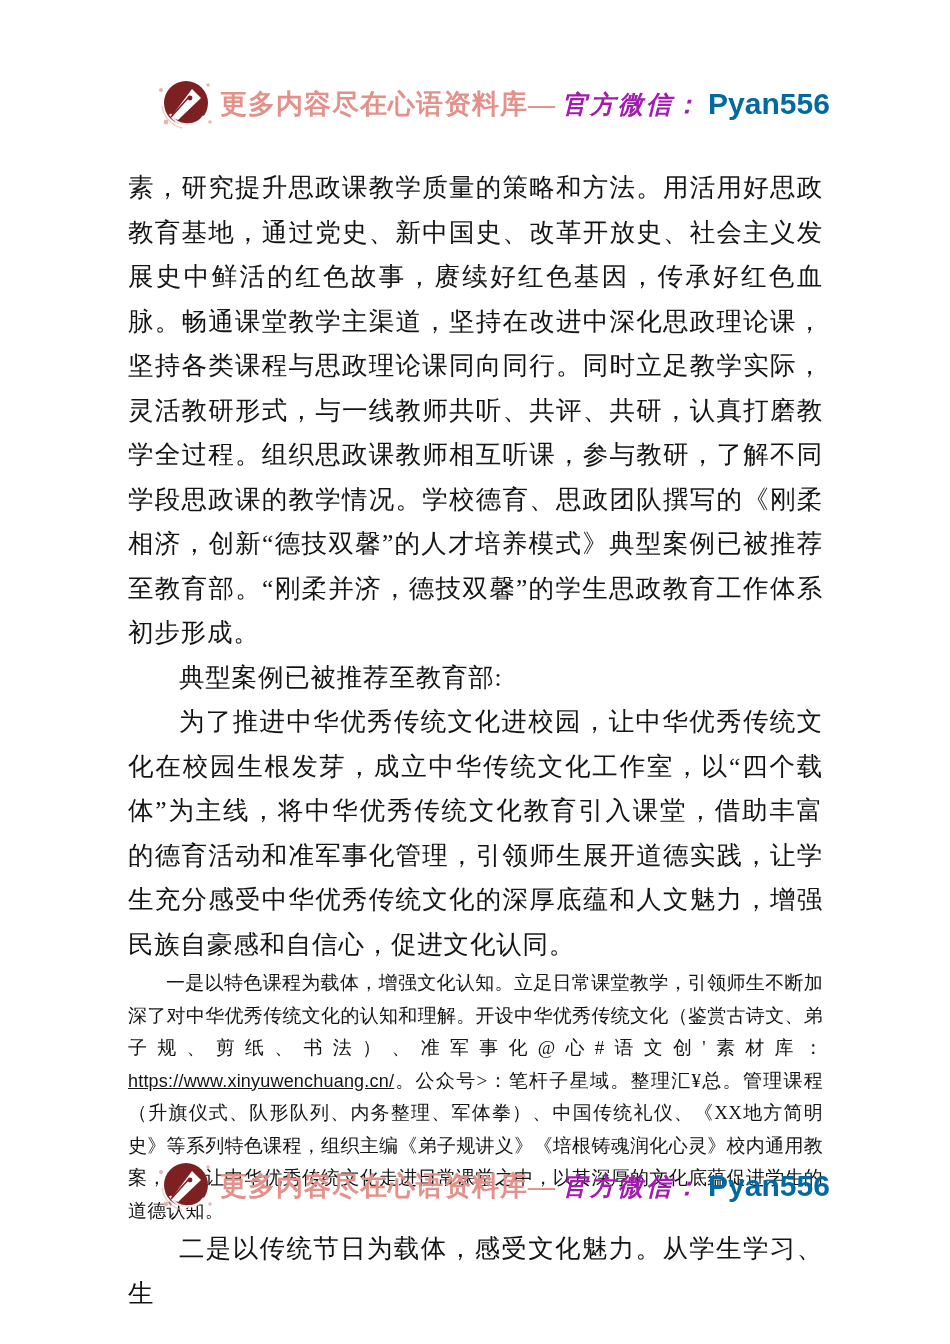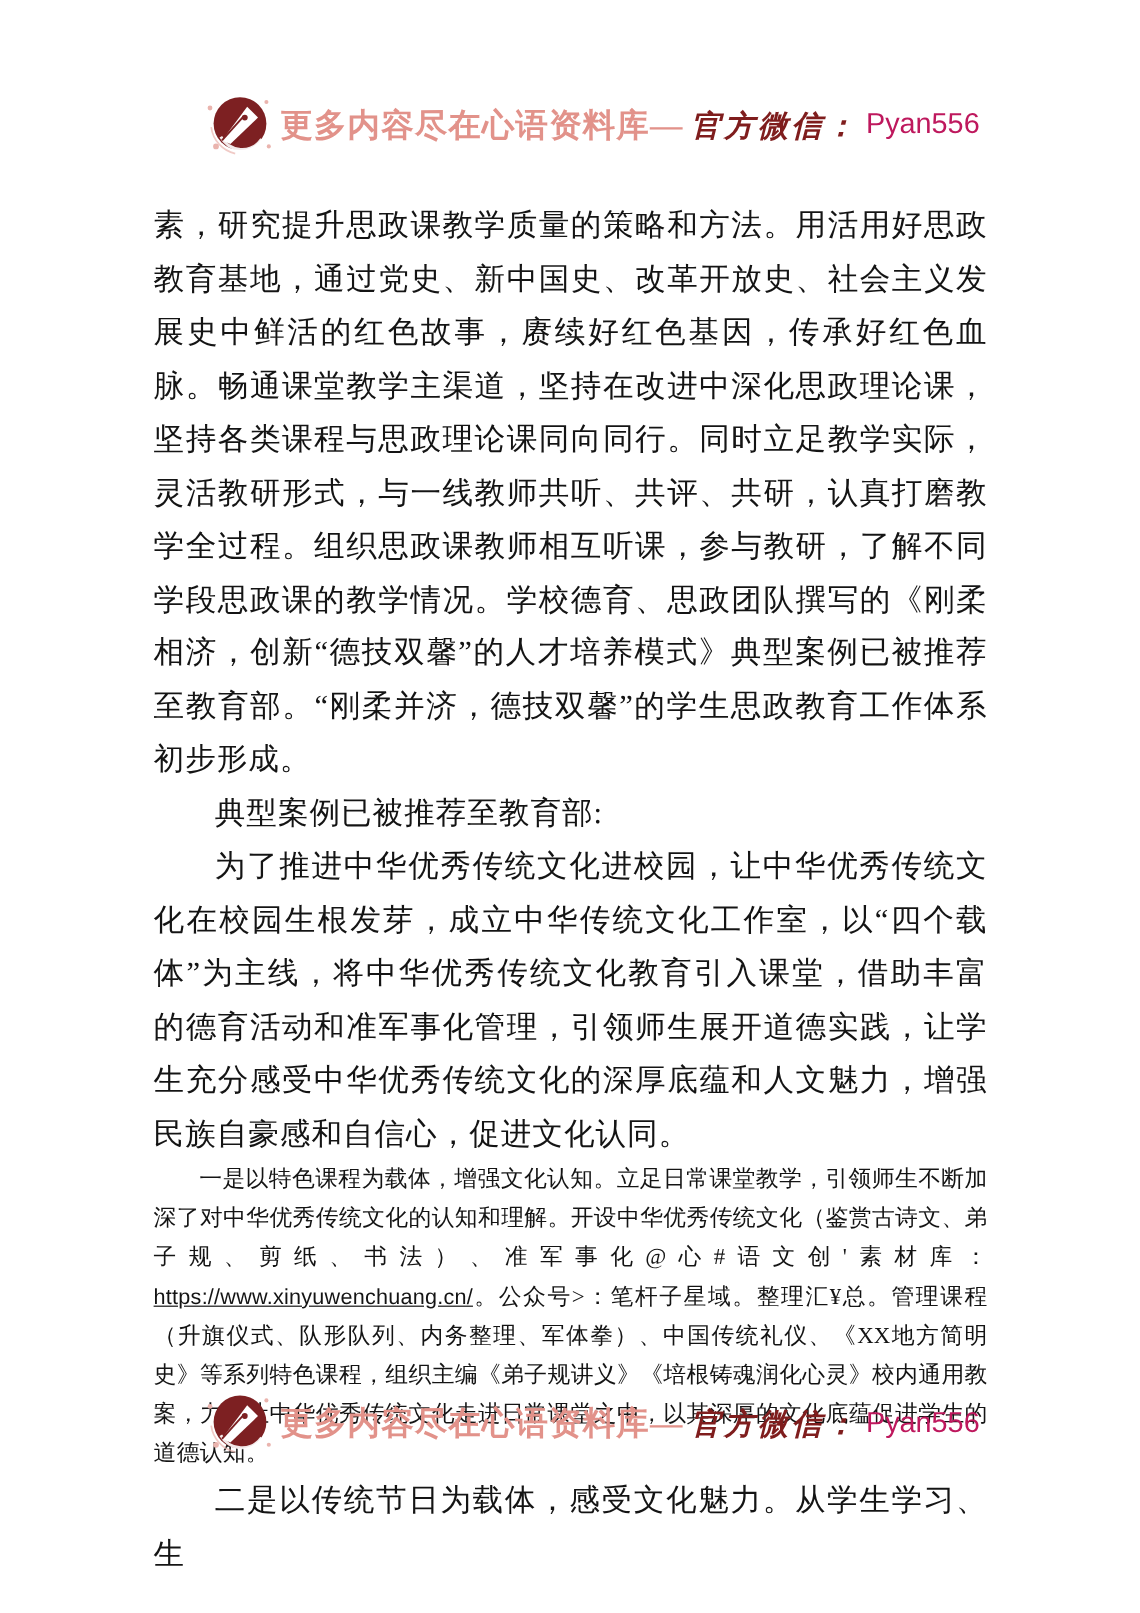--- a/index.html
+++ b/index.html
@@ -31,31 +31,32 @@
   .watermark.footer { top: 1158px; }
   .wm-logo { flex: 0 0 auto; }
   .wm-pink {
     color: #e2928a;
     font-size: 27px;
     font-weight: bold;
     letter-spacing: 1px;
     font-family: "Liberation Serif", serif;
   }
   .wm-gray {
-    color: #7f1d1d;
+    color: #a21caf;
     font-size: 25px;
     font-weight: bold;
     font-style: italic;
     letter-spacing: 3px;
     font-family: "Liberation Serif", serif;
   }
   .wm-id {
-    color: #be185d;
-    font-size: 24px;
+    color: #0369a1;
+    font-size: 30px;
     font-family: "Liberation Sans", sans-serif;
+    font-weight: bold;
   }
   
   .doc-body {
     position: absolute;
     left: 128px;
     top: 166px;
     width: 695px;
     color: #141414;
     text-align: justify;
   }

